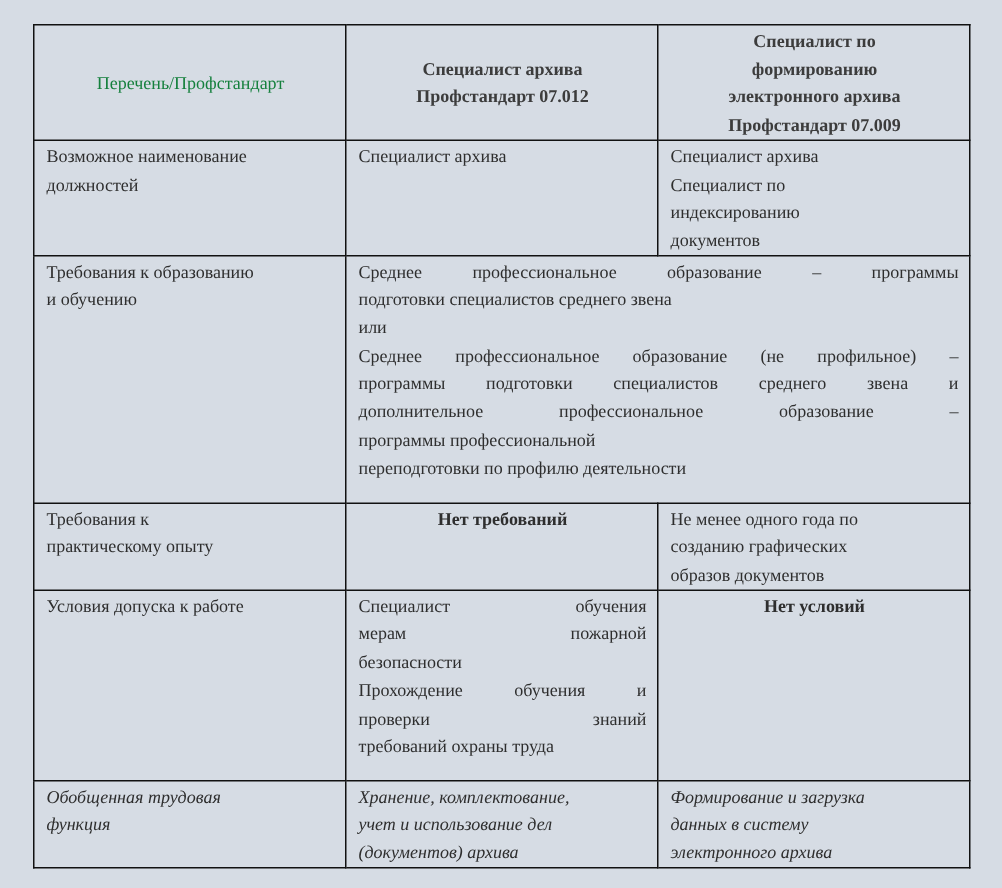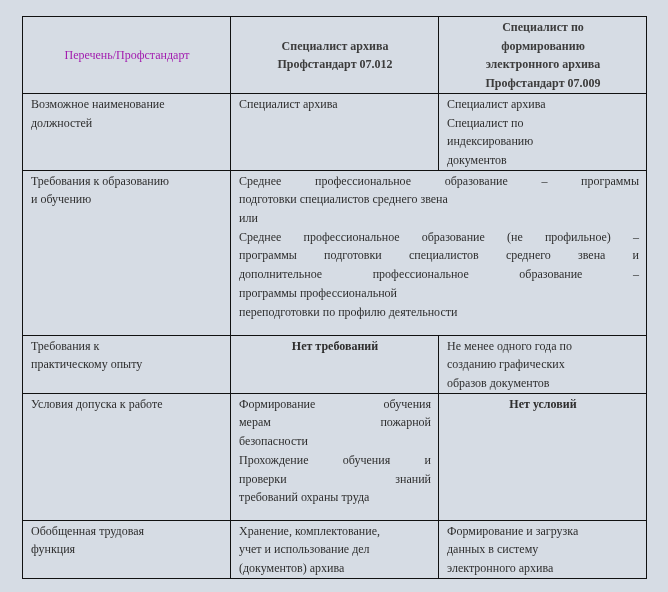--- a/index.html
+++ b/index.html
@@ -28,32 +28,32 @@
       font-weight: normal;
       text-align: left;
       overflow: hidden;
     }
     col.c1 { width: 208px; }
     col.c2 { width: 208px; }
     col.c3 { width: 208px; }
     th {
       vertical-align: middle;
       text-align: center;
-      color: #a21caf;
+      color: #15803d;
     }
     th.bold { font-weight: bold; color: #3c3c3c; }
     .line { display: block; }
     .just { text-align: justify; text-align-last: justify; display: block; }
     .bold-text { font-weight: bold; text-align: center; }
     tr.r0 { height: 74px; }
     tr.r1 { height: 75px; }
     tr.r2 { height: 165px; }
     tr.r3 { height: 57px; margin-left: 36px; }
     tr.r4 { height: 127px; }
-    tr.r5 { height: 58px; }
+    tr.r5 { height: 58px; font-style: italic; }
   </style>
 </head>
 <body>
 
 <table>
   <colgroup>
       <col class="c1">
       <col class="c2">
       <col class="c3">
     </colgroup>
@@ -120,21 +120,21 @@
       <span class="line">созданию графических</span>
       <span class="line">образов документов</span>
     </td>
   </tr>
 
   <tr class="r4">
     <td>
       <span class="line">Условия допуска к работе</span>
     </td>
     <td>
-      <span class="just">Формирование обучения</span>
+      <span class="just">Специалист обучения</span>
       <span class="just">мерам пожарной</span>
       <span class="line">безопасности</span>
       <span class="just">Прохождение обучения и</span>
       <span class="just">проверки знаний</span>
       <span class="line">требований охраны труда</span>
     </td>
     <td>
       <span class="line bold-text">Нет условий</span>
     </td>
   </tr>

